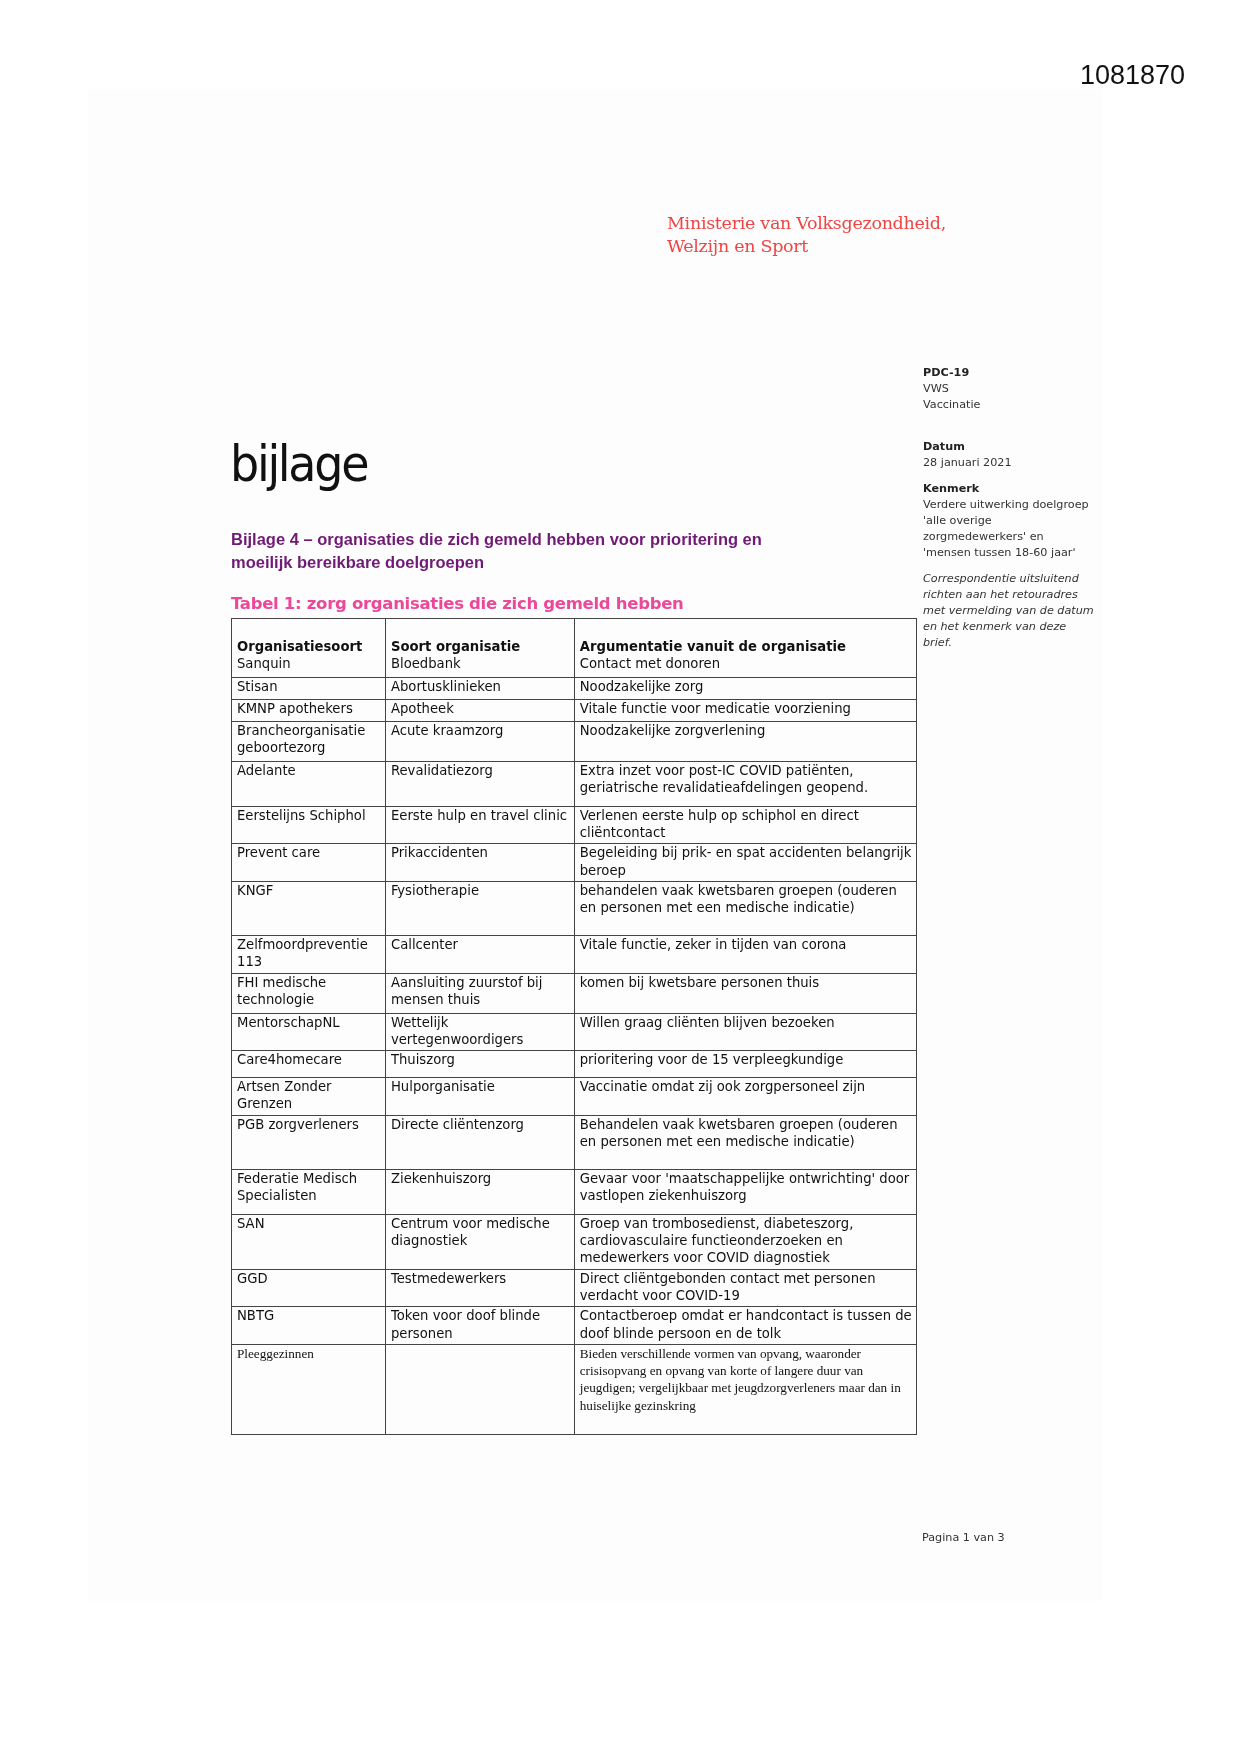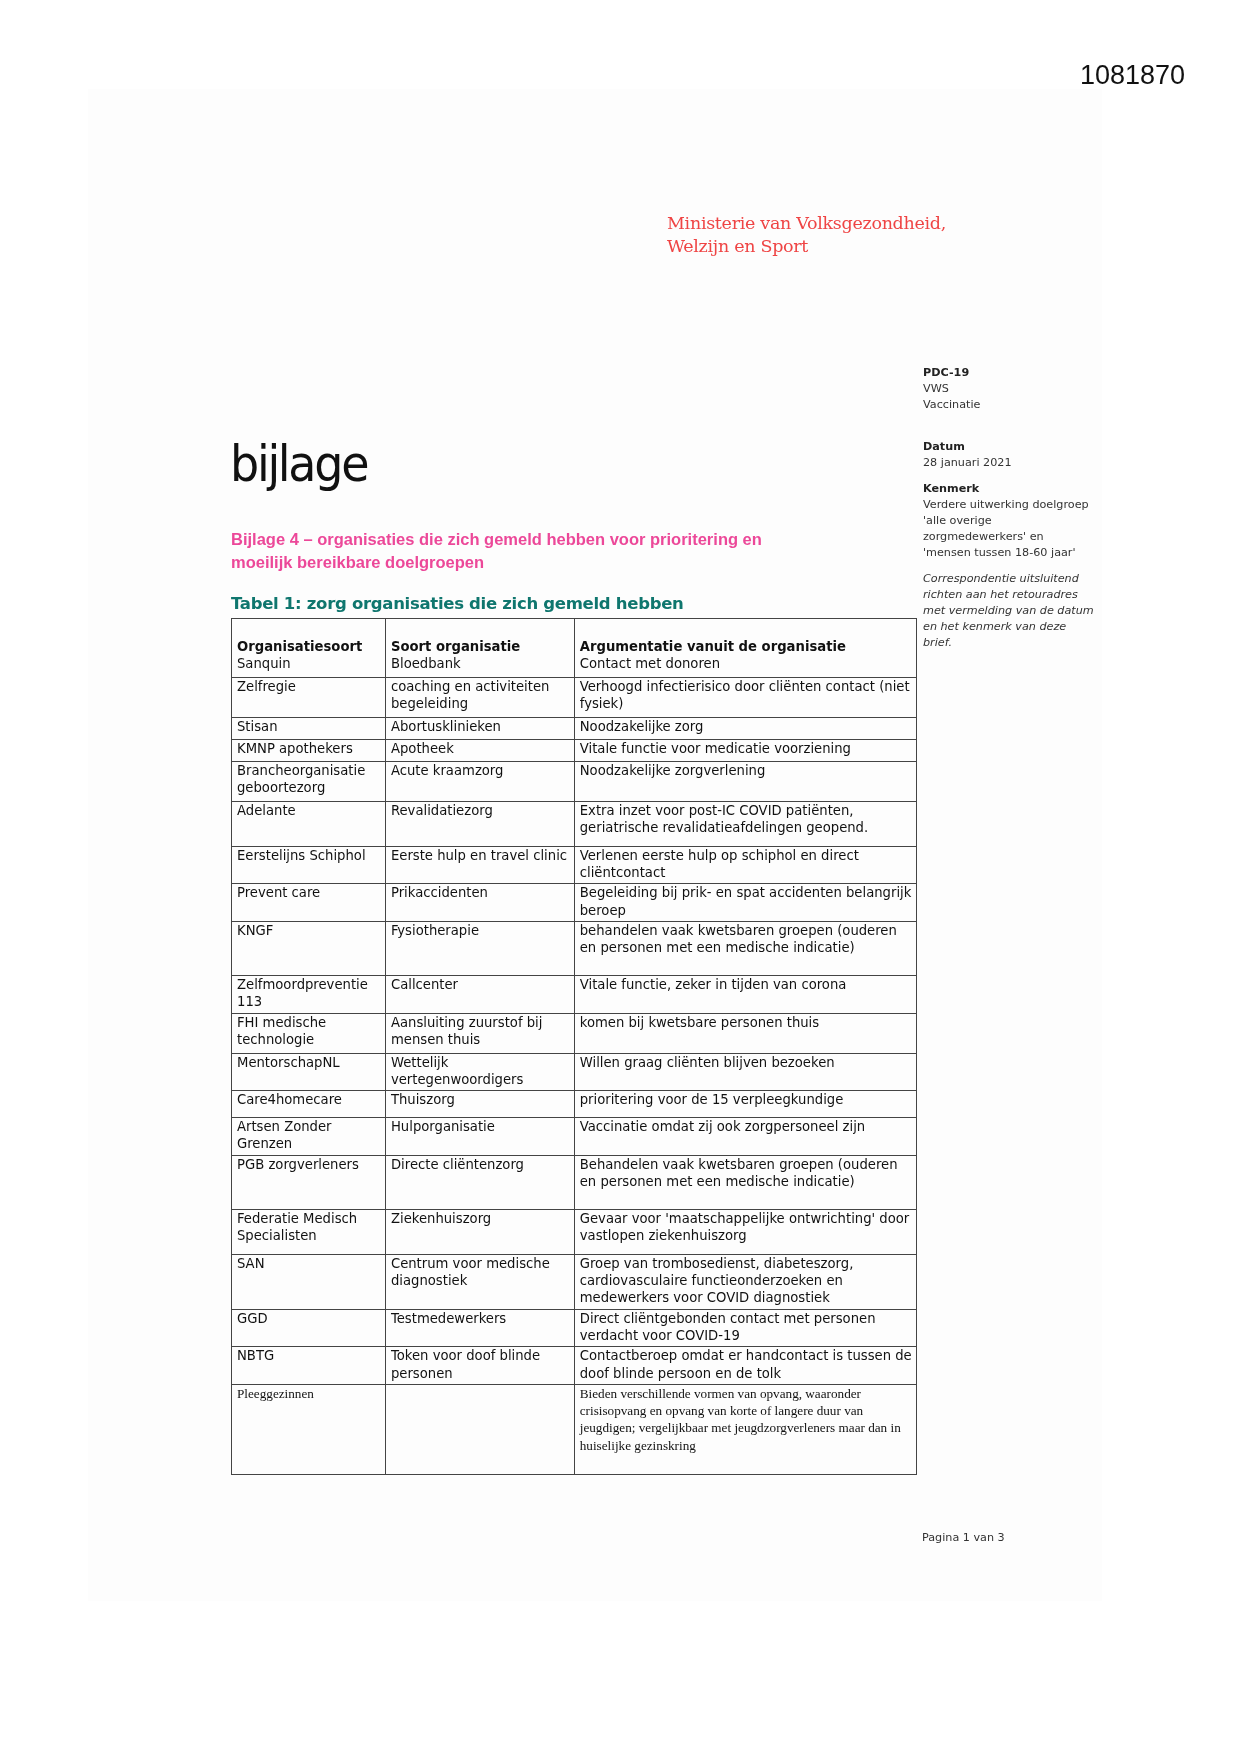--- a/index.html
+++ b/index.html
@@ -29,26 +29,26 @@
   .sidebar .group { margin-bottom: 10px; }
   .sidebar .gap-lg { height: 26px; }
   .sidebar .italic { font-style: italic; }
   .big-title {
     position: absolute; left: 230px; top: 435px;
     font-family: "DejaVu Sans", sans-serif; font-size: 50px; font-weight: normal;
     letter-spacing: -2.5px; color: #111; transform: scaleX(0.92); transform-origin: left;
   }
   .subtitle {
     position: absolute; left: 231px; top: 528px; width: 680px;
-    font-size: 16.5px; font-weight: bold; line-height: 23px; color: #ec4899;
+    font-size: 16.5px; font-weight: bold; line-height: 23px; color: #701a75;
     font-family: "Liberation Sans", sans-serif;
   }
   .table-title {
     position: absolute; left: 231px; top: 594px;
-    font-size: 16.5px; font-weight: bold; color: #0f766e;
+    font-size: 16.5px; font-weight: bold; color: #ec4899;
     font-family: "DejaVu Sans", sans-serif; letter-spacing: -0.3px;
   }
   table.orgs {
     position: absolute; left: 231px; top: 618px; width: 686px;
     border-collapse: collapse; font-size: 13.2px; line-height: 17.3px; color: #111;
     font-family: "DejaVu Sans", sans-serif;
   }
   table.orgs th, table.orgs td {
     border: 1px solid #444; vertical-align: top; padding: 0 4px 2px 5px; text-align: left;
   }
@@ -119,25 +119,20 @@
       <th>Soort organisatie</th>
       <th>Argumentatie vanuit de organisatie</th>
     </tr>
   </thead>
   <tbody id="table-body">
       <tr class="first" style="height: 22px;">
         <td>Sanquin</td>
         <td>Bloedbank</td>
         <td>Contact met donoren</td>
       </tr>
-      <tr style="height: 40px;">
-        <td>Zelfregie</td>
-        <td>coaching en activiteiten begeleiding</td>
-        <td>Verhoogd infectierisico door cliënten contact (niet fysiek)</td>
-      </tr>
       <tr style="height: 22px;">
         <td>Stisan</td>
         <td>Abortusklinieken</td>
         <td>Noodzakelijke zorg</td>
       </tr>
       <tr style="height: 22px;">
         <td>KMNP apothekers</td>
         <td>Apotheek</td>
         <td>Vitale functie voor medicatie voorziening</td>
       </tr>

